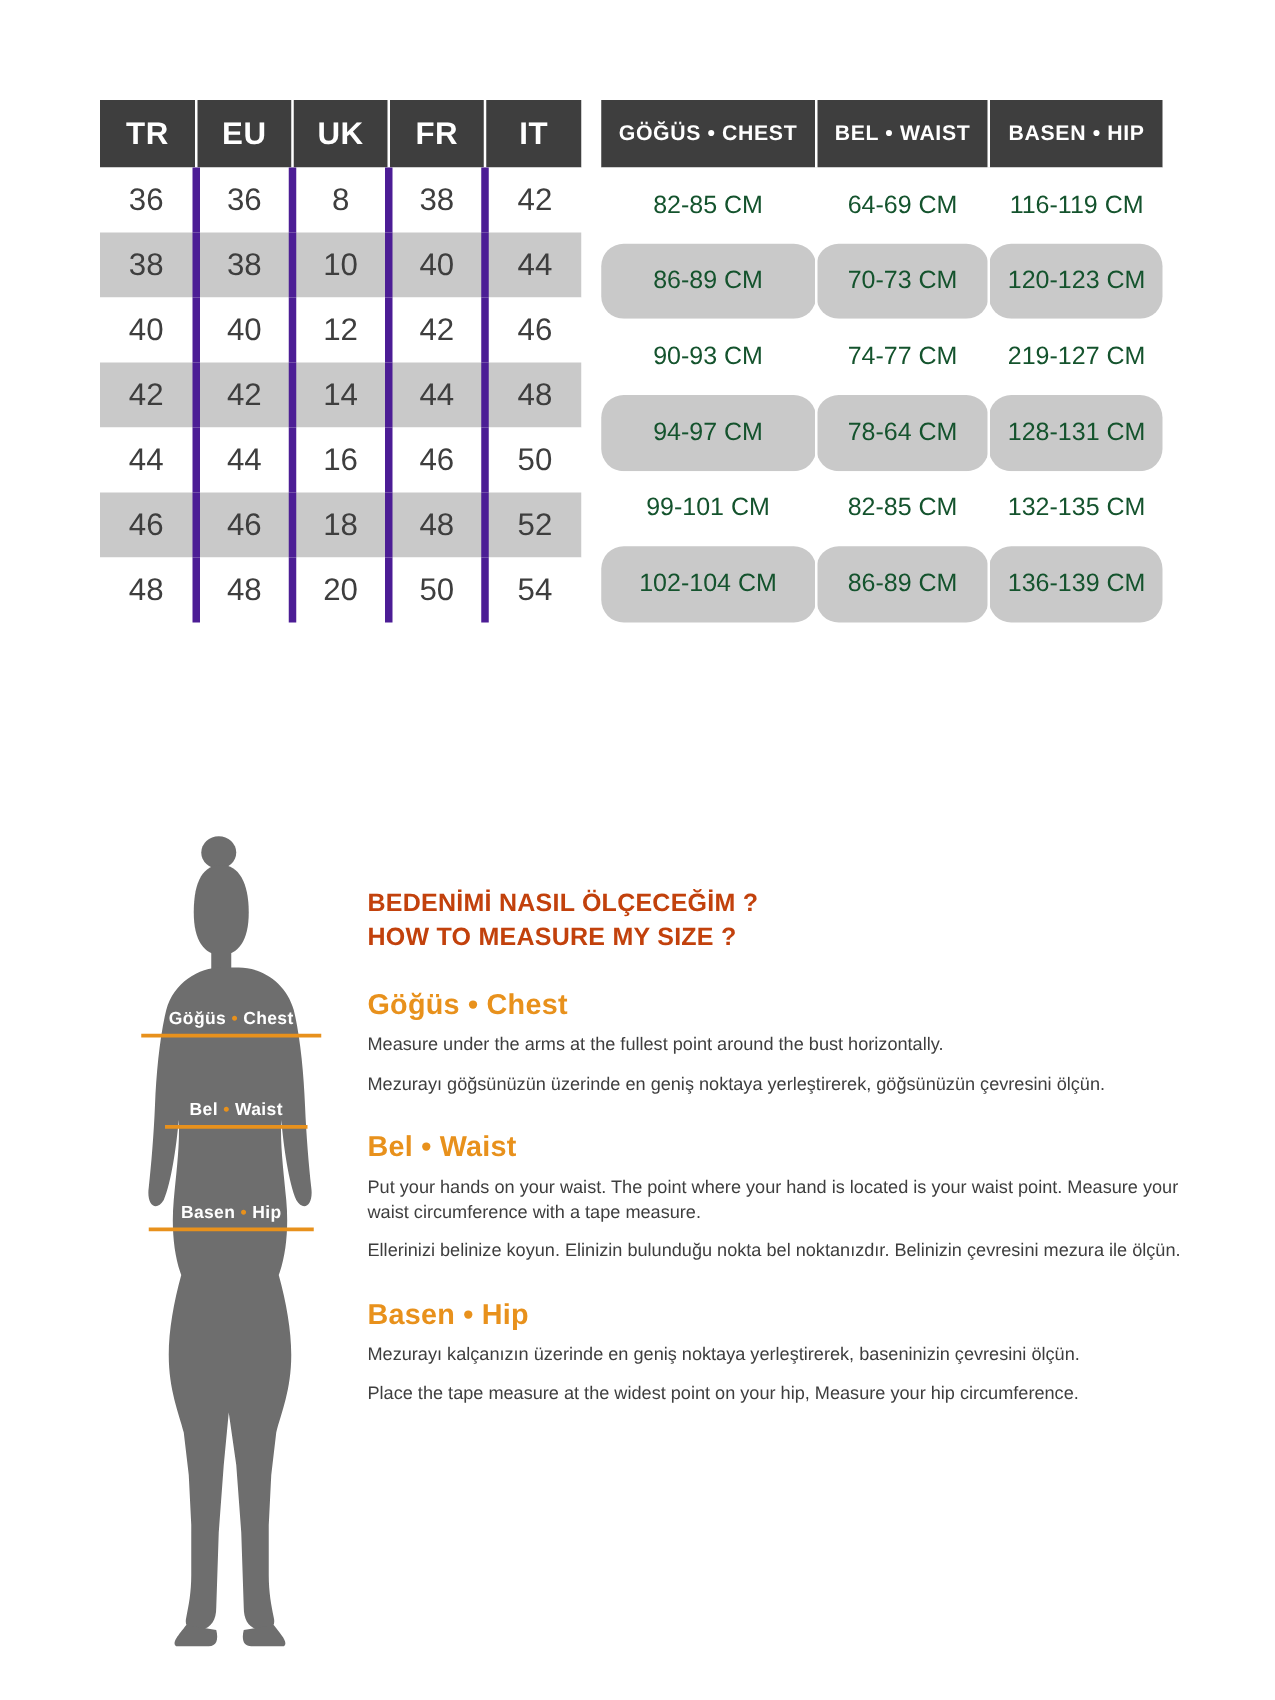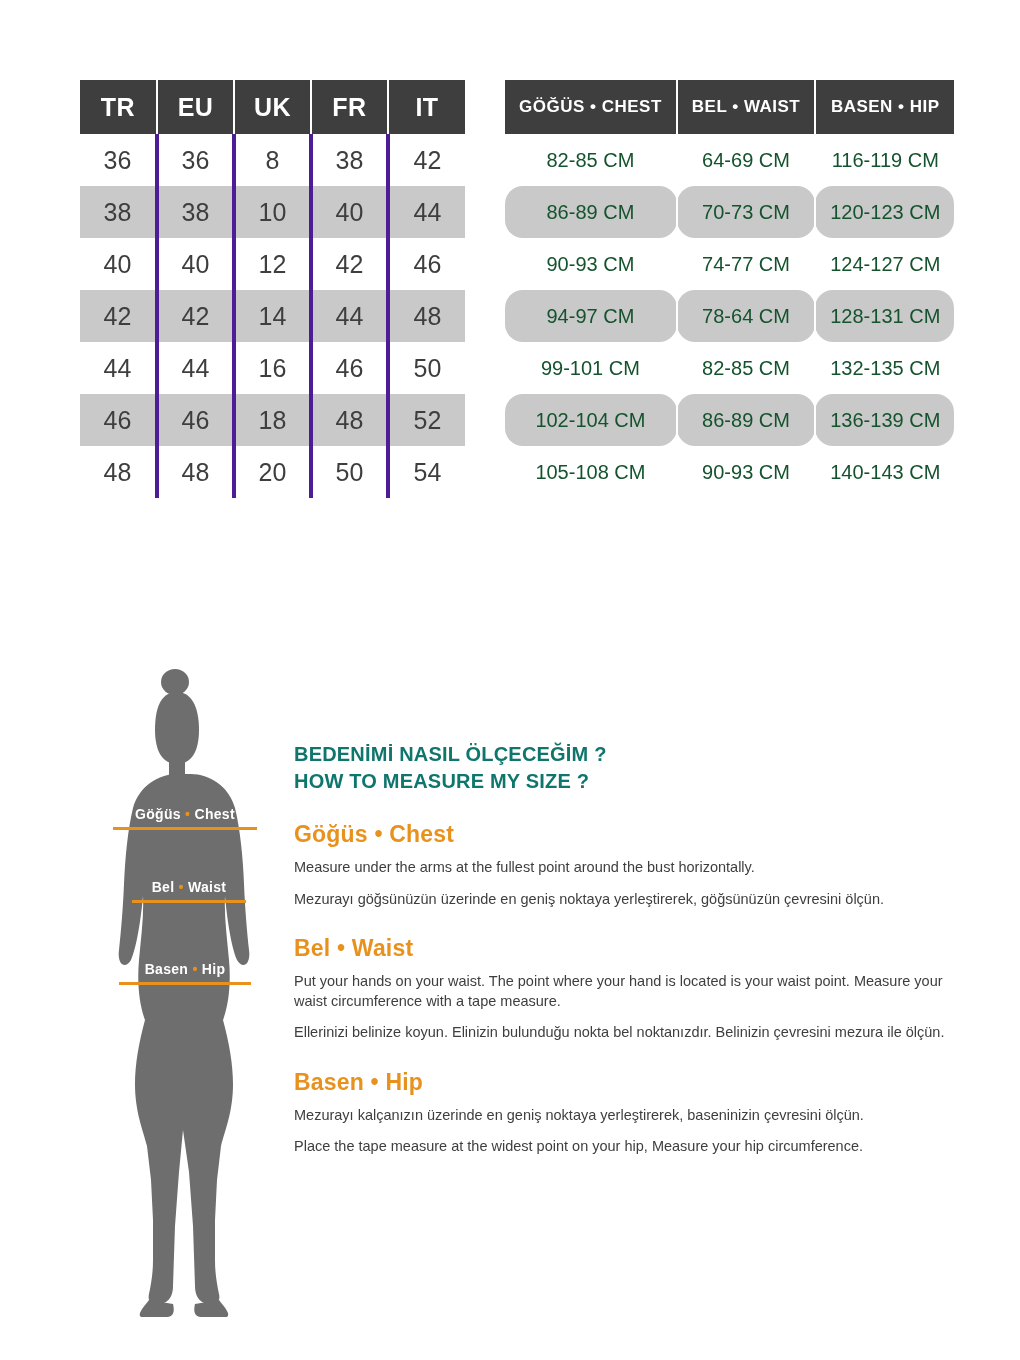--- a/index.html
+++ b/index.html
@@ -16,21 +16,21 @@
     height: 1360px;
     overflow: hidden;
   }
 
   
   .tables {
     position: absolute;
     top: 80px;
     left: 80px;
     display: flex;
-    gap: 40px;
+    gap: 16px;
   }
   table {
     border-collapse: collapse;
     border-spacing: 0;
   }
   .size-table th {
     background: #3e3e3e;
     color: #ffffff;
     font-size: 25px;
     font-weight: bold;
@@ -40,21 +40,21 @@
     border-right: 2px solid #ffffff;
     letter-spacing: 0.5px;
   }
   .size-table th:last-child { border-right: none; }
   .size-table td {
     height: 52px;
     width: 77px;
     text-align: center;
     font-size: 25px;
     color: #3e3e3e;
-    border-right: 4px solid #4c1d95;
+    border-right: 6px solid #4c1d95;
     background: #ffffff;
   }
   .size-table td:last-child { border-right: none; }
   .size-table tr.alt td { background: #c9c9c9; }
 
   .meas-table th {
     background: #3e3e3e;
     color: #ffffff;
     font-size: 17px;
     font-weight: bold;
@@ -111,26 +111,25 @@
     background: #e8911c;
   }
 
   .text-col {
     position: absolute;
     left: 294px;
     top: 50px;
     width: 680px;
   }
   .head-orange {
-    color: #0f766e;
+    color: #c2410c;
     font-size: 20px;
     font-weight: bold;
     line-height: 1.35;
     letter-spacing: 0.2px;
-    margin-top: 31px;
   }
   .sec-title {
     color: #e8911c;
     font-size: 23px;
     font-weight: bold;
     margin-top: 26px;
     margin-bottom: 10px;
     letter-spacing: 0.2px;
   }
   .body-text {
@@ -226,41 +225,36 @@
           <td>116-119 CM</td>
         </tr>
         <tr class="alt">
           <td>86-89 CM</td>
           <td>70-73 CM</td>
           <td>120-123 CM</td>
         </tr>
         <tr>
           <td>90-93 CM</td>
           <td>74-77 CM</td>
-          <td>124-127 CM</td>
+          <td>219-127 CM</td>
         </tr>
         <tr class="alt">
           <td>94-97 CM</td>
           <td>78-64 CM</td>
           <td>128-131 CM</td>
         </tr>
         <tr>
           <td>99-101 CM</td>
           <td>82-85 CM</td>
           <td>132-135 CM</td>
         </tr>
         <tr class="alt">
           <td>102-104 CM</td>
           <td>86-89 CM</td>
           <td>136-139 CM</td>
-        </tr>
-        <tr>
-          <td>105-108 CM</td>
-          <td>90-93 CM</td>
-          <td>140-143 CM</td>
         </tr>
       </tbody>
     </table>
 
   </div>
 
   <div class="lower">
 
     <div class="figure-wrap">
       <svg width="190" height="660" viewBox="0 0 190 660" xmlns="http://www.w3.org/2000/svg" aria-hidden="true">

